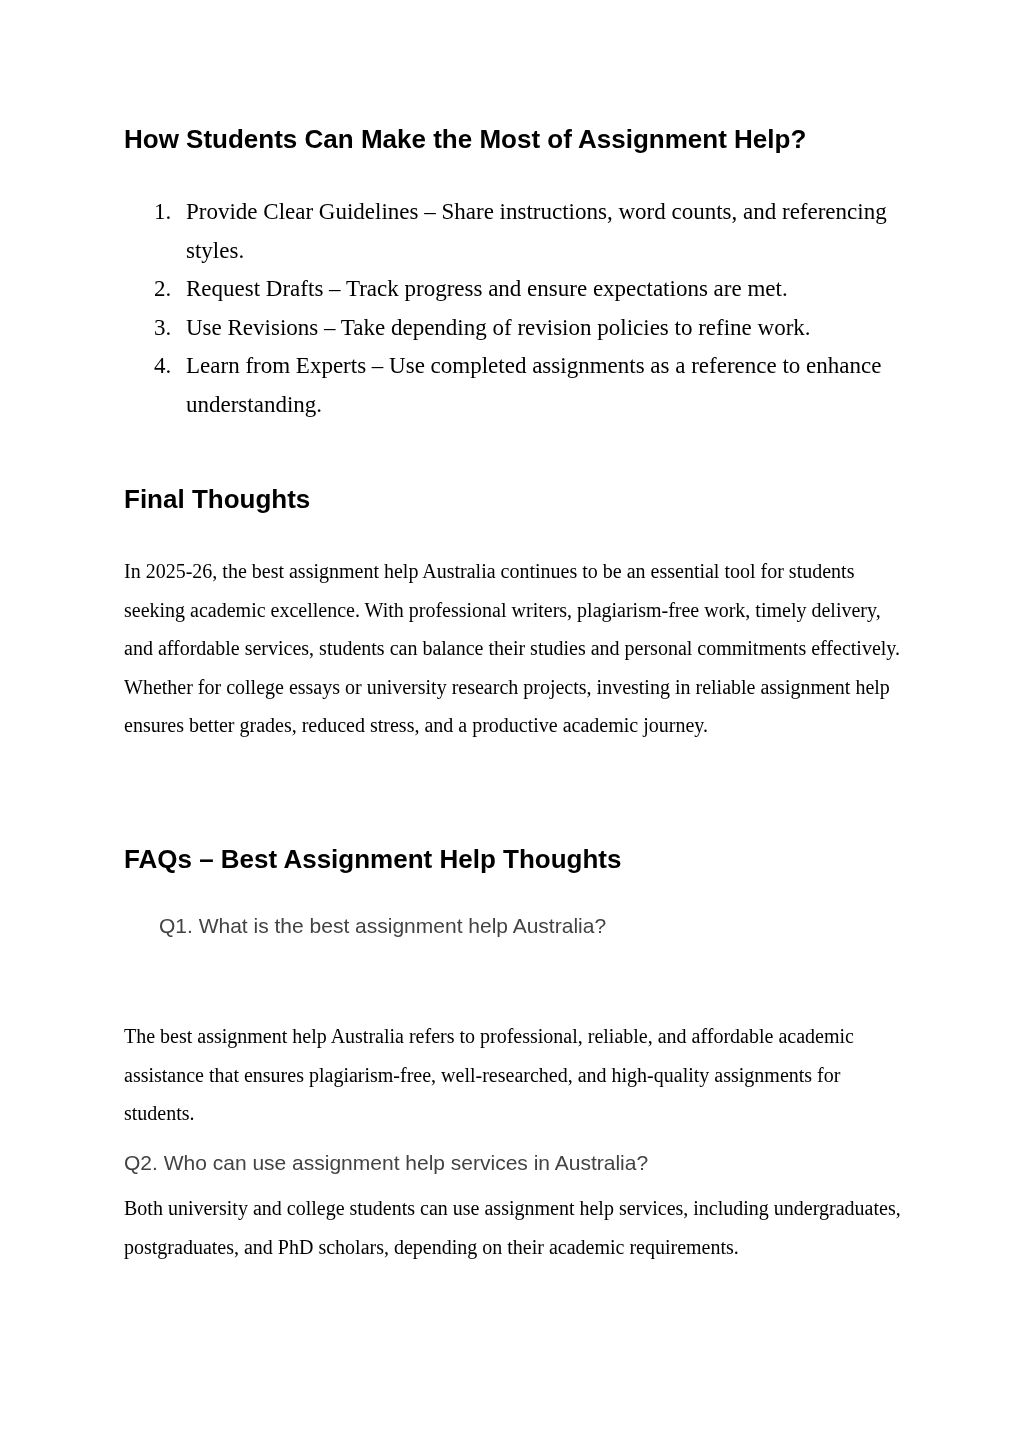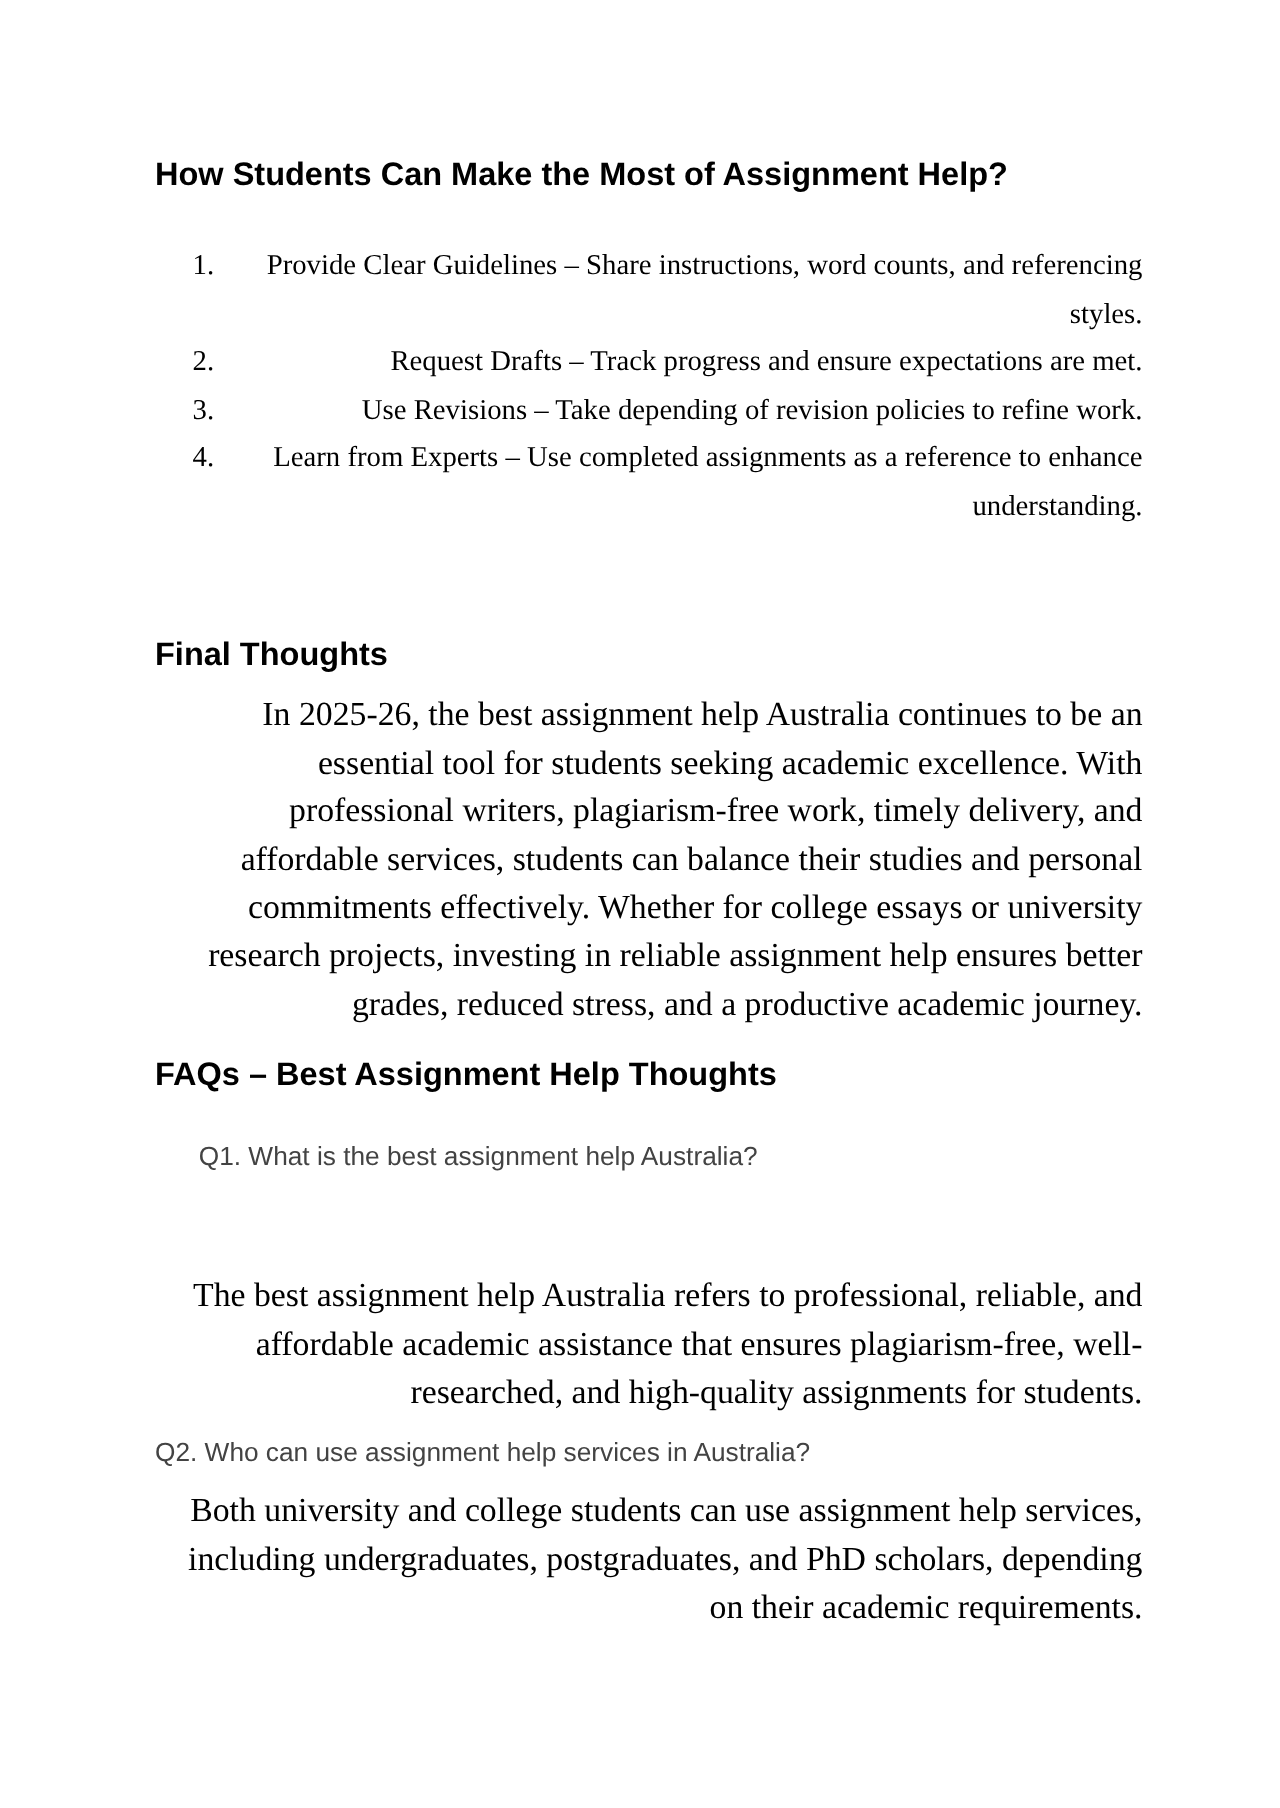--- a/index.html
+++ b/index.html
@@ -1,30 +1,30 @@
 <!DOCTYPE html>
 <html><head>
   <meta charset="utf-8">
   <style>
     html, body { margin: 0; padding: 0; background: #ffffff; }
     body { width: 1024px; height: 1446px; position: relative; overflow: hidden; }
-    .page { position: absolute; left: 0; top: 0; width: 1024px; height: 1412px; text-align: right; }
+    .page { position: absolute; left: 0; top: 0; width: 1024px; height: 1412px; }
     .h2 {
       position: absolute; left: 124px;
       font-family: "Liberation Sans", sans-serif; font-weight: bold;
       font-size: 26px; color: #000000; margin: 0; white-space: nowrap;
     }
     .q {
       position: absolute; left: 124px;
       font-family: "Liberation Sans", sans-serif; font-weight: normal;
       font-size: 21px; color: #434343; margin: 0; white-space: nowrap;
     }
     .body-text {
       position: absolute; left: 124px; width: 790px;
-      font-family: "Liberation Serif", serif; font-size: 27px;
+      font-family: "Liberation Serif", serif; font-size: 20px;
       line-height: 38.6px; color: #000000; margin: 0;
     }
     .list {
       position: absolute; left: 124px; top: 193px; width: 790px;
       margin: 0; padding: 0; list-style: none;
       font-family: "Liberation Serif", serif; font-size: 23px;
       line-height: 38.6px; color: #000000;
     }
     .list li { position: relative; padding-left: 62px; }
     .list .num { position: absolute; left: 30px; top: 0; }
@@ -48,21 +48,21 @@
     <li>
       <span class="num">3.</span>
       <span>Use Revisions – Take depending of revision policies to refine work.</span>
     </li>
     <li>
       <span class="num">4.</span>
       <span>Learn from Experts – Use completed assignments as a reference to enhance understanding.</span>
     </li>
   </ol>
 
-  <h2 class="h2" style="top:484px;margin-top:24px;">Final Thoughts</h2>
+  <h2 class="h2" style="top:484px;">Final Thoughts</h2>
 
   <p class="body-text" style="top:552px;">In 2025-26, the best assignment help Australia continues to be an essential tool for students seeking academic excellence. With professional writers, plagiarism-free work, timely delivery, and affordable services, students can balance their studies and personal commitments effectively. Whether for college essays or university research projects, investing in reliable assignment help ensures better grades, reduced stress, and a productive academic journey.</p>
 
   <h2 class="h2" style="top:844px;">FAQs – Best Assignment Help Thoughts</h2>
 
   <h3 class="q" style="top:914px;margin-left:35px;">Q1. What is the best assignment help Australia?</h3>
 
   <p class="body-text" style="top:1017px;">The best assignment help Australia refers to professional, reliable, and affordable academic assistance that ensures plagiarism-free, well-researched, and high-quality assignments for students.</p>
 
   <h3 class="q" style="top:1151px;">Q2. Who can use assignment help services in Australia?</h3>

